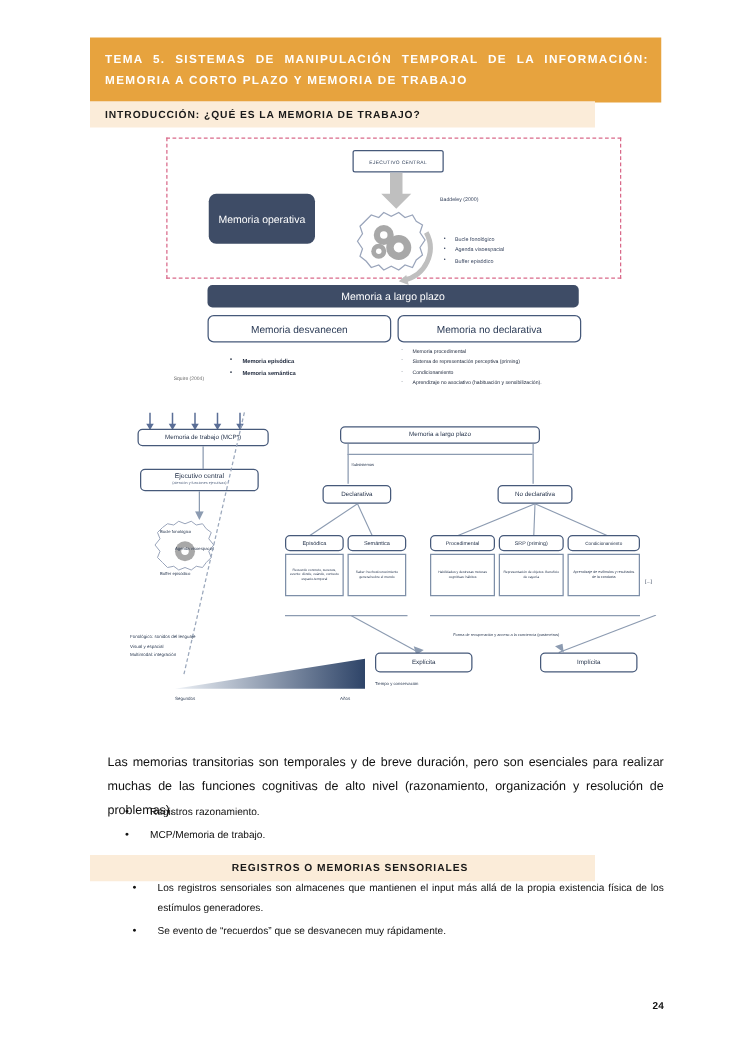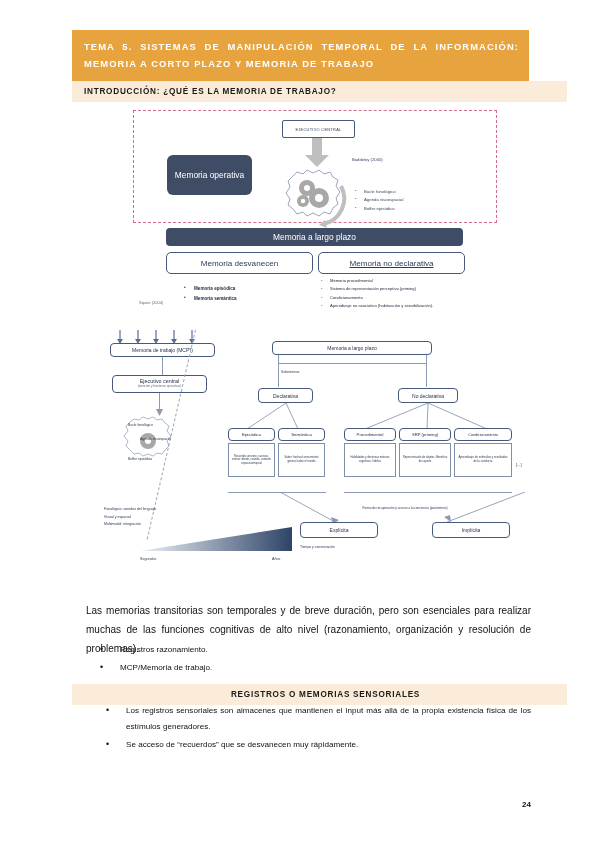--- a/index.html
+++ b/index.html
@@ -10,21 +10,21 @@
   .title-bar{
     position:absolute;left:72px;top:30px;width:457px;
     background:#E7A33E;color:#fff;
     font-size:9.4px;font-weight:bold;letter-spacing:1.1px;
     padding:8px 10px 9px 12px;line-height:1.85;box-sizing:border-box;
   }
   .title-bar .l1{display:block;text-align:justify;text-align-last:justify;}
   .title-bar .l2{display:block;}
 
   .sub-bar{
-    position:absolute;left:72px;width:495px;
+    position:absolute;left:72px;width:404px;
     background:#FBECD9;color:#1a1a1a;
     font-size:8.2px;font-weight:bold;letter-spacing:.75px;
     padding:6px 0 6px 12px;box-sizing:border-box;
   }
   #sub-intro{top:81px;}
   #sub-trans{top:580px;}
   #sub-reg{top:684px;text-align:center;}
 
   
   .para{
@@ -92,21 +92,21 @@
     display:flex;align-items:center;justify-content:center;
     font-size:8.4px;
   }
   .decl-box,.nodecl-box{
     position:absolute;top:252px;height:20px;
     border:1px solid #46597A;border-radius:5px;background:#fff;
     display:flex;align-items:center;justify-content:center;
     font-size:8.1px;color:#2c3c57;
   }
   .decl-box{left:166px;width:145px;}
-  .nodecl-box{left:318px;width:145px;text-decoration:underline;}
+  .nodecl-box{left:318px;width:145px;}
 
   .f1-sub-left{
     position:absolute;left:180px;top:284px;width:130px;
     font-size:4.6px;color:#232d40;font-weight:bold;line-height:2.1;
   }
   .f1-sub-left div{position:relative;padding-left:14px;}
   .f1-sub-left div::before{content:"\2022";position:absolute;left:4px;top:-1px;}
   .f1-sub-right{
     position:absolute;left:318px;top:277px;width:185px;
     font-size:4.1px;color:#232d40;line-height:2.05;
@@ -328,17 +328,17 @@
 
   <ul class="bul" id="bul-trans">
     <li>Registros razonamiento.</li>
     <li>MCP/Memoria de trabajo.</li>
   </ul>
 
   <div class="sub-bar" id="sub-reg">REGISTROS O MEMORIAS SENSORIALES</div>
 
   <ul class="bul" id="bul-reg">
     <li>Los registros sensoriales son almacenes que mantienen el input más allá de la propia existencia física de los estímulos generadores.</li>
-    <li>Se acceso de “recuerdos” que se desvanecen muy rápidamente.</li>
+    <li>Se evento de “recuerdos” que se desvanecen muy rápidamente.</li>
   </ul>
 
   <div class="pagenum">24</div>
 </div>
 
 </body></html>

